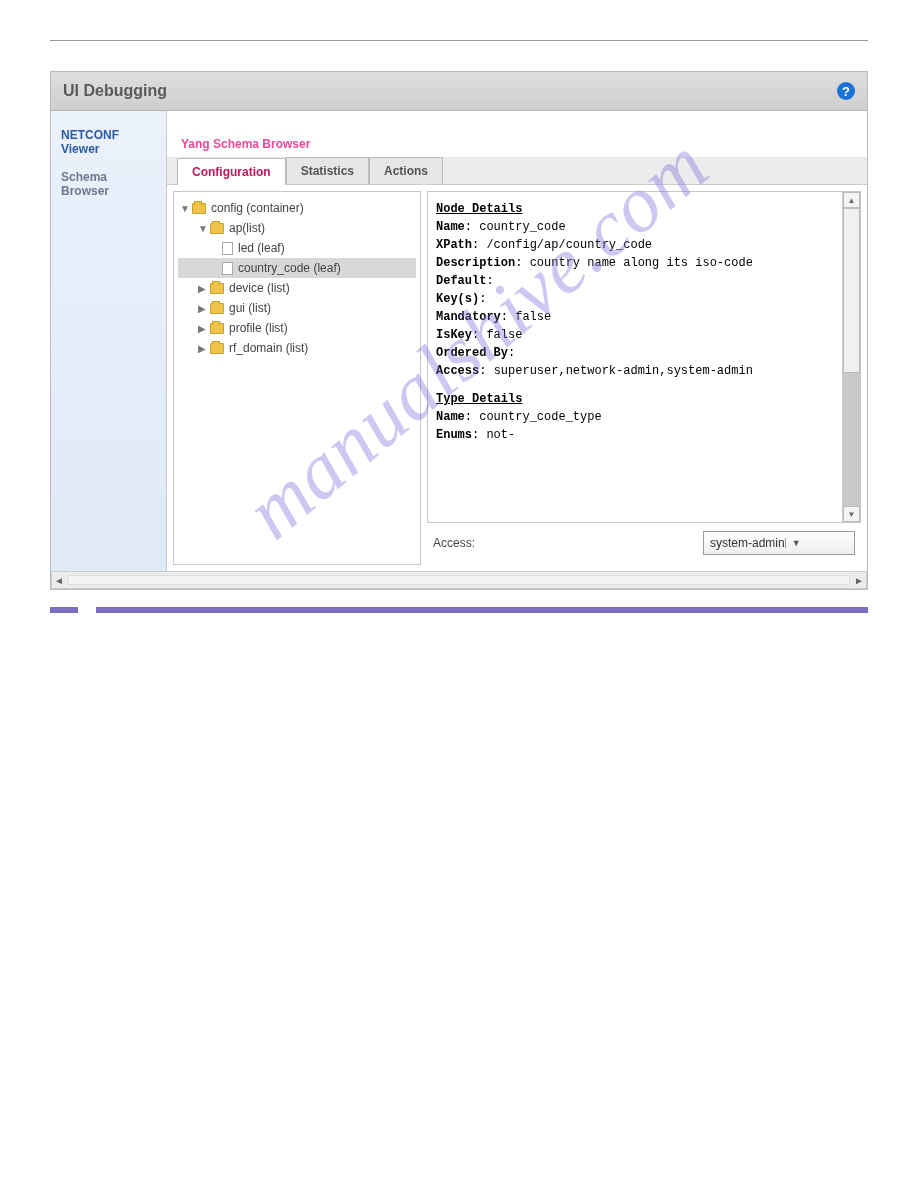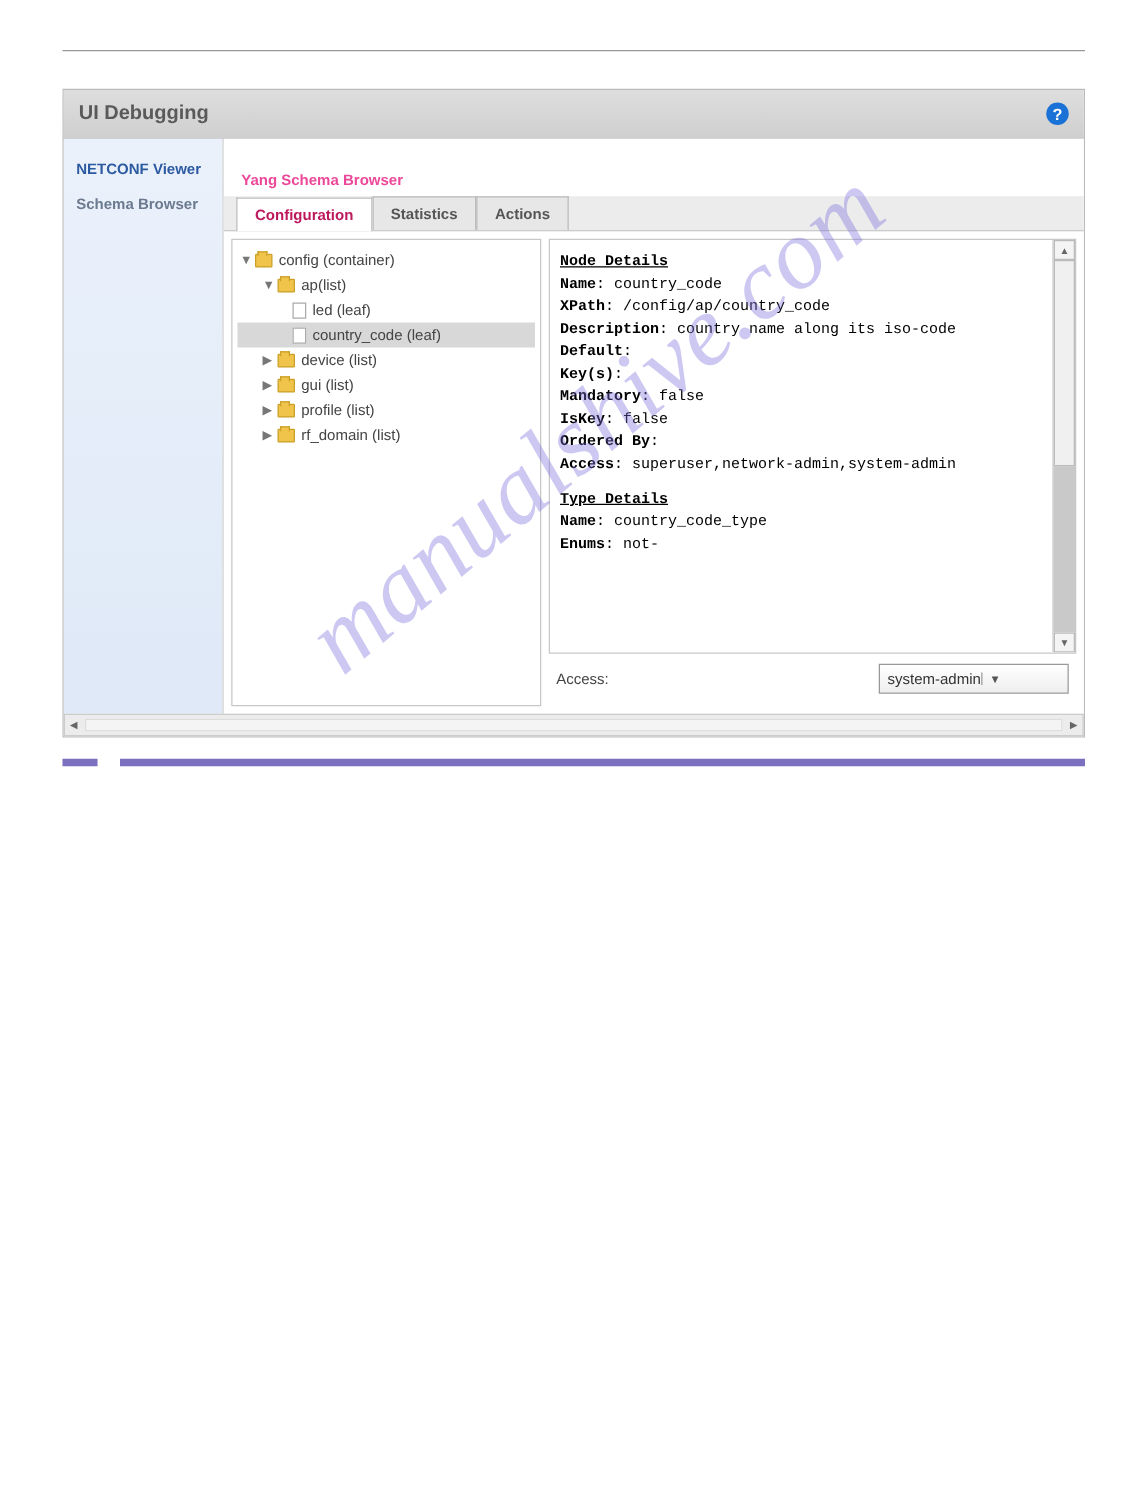--- a/index.html
+++ b/index.html
@@ -4,21 +4,21 @@
 <style>
   * { box-sizing: border-box; margin: 0; padding: 0; }
   body { font-family: Arial, Helvetica, sans-serif; font-size: 12px; background: #fff; color: #333; width: 918px; position: relative; }
   .page { padding: 40px 50px 60px 50px; }
   .top-rule { border-top: 1px solid #999; margin-bottom: 30px; }
   .app-window { border: 1px solid #bbb; background: #fff; width: 100%; }
   .titlebar { background: linear-gradient(#dedede, #cfcfcf); padding: 10px 12px; border-bottom: 1px solid #b5b5b5; display: flex; align-items: center; justify-content: space-between; }
   .titlebar-title { font-size: 16px; font-weight: bold; color: #5a5a5a; }
   .help-icon { width: 18px; height: 18px; background: #1b72d6; border-radius: 50%; color: #fff; display: flex; align-items: center; justify-content: center; font-weight: bold; font-size: 13px; cursor: pointer; }
   .body-row { display: flex; height: 460px; }
-  .sidebar { width: 128px; background: linear-gradient(#eaf1fb, #dfe9f7); border-right: 1px solid #c9c9c9; padding-top: 10px; }
+  .sidebar { width: 116px; background: linear-gradient(#eaf1fb, #dfe9f7); border-right: 1px solid #c9c9c9; padding-top: 10px; }
   .sidebar-item { padding: 7px 10px; font-size: 12px; color: #6b7a8f; cursor: pointer; font-weight: bold; }
   .sidebar-item.active { color: #2c5aa0; }
   .main { flex: 1; background: #fff; display: flex; flex-direction: column; }
   .section-title { font-weight: bold; padding: 26px 14px 6px 14px; color: #ec4899; font-size: 12px; }
   .tabs { display: flex; padding: 0 10px; border-bottom: 1px solid #ccc; background:#ececec; }
   .tab { border: 1px solid #bbb; border-bottom: none; padding: 6px 14px; margin-right: 0; font-size: 12px; color: #555; background: #e7e7e7; cursor: pointer; font-weight:bold;}
   .tab.active { background: #fff; position: relative; top: 1px; color: #be185d; }
   .browser-row { display: flex; flex: 1; padding: 6px; gap: 6px; }
   .tree-panel, .details-panel { border: 1px solid #c7c7c7; background: #fff; }
   .tree-panel { width: 248px; padding: 6px 4px; overflow: auto; }

